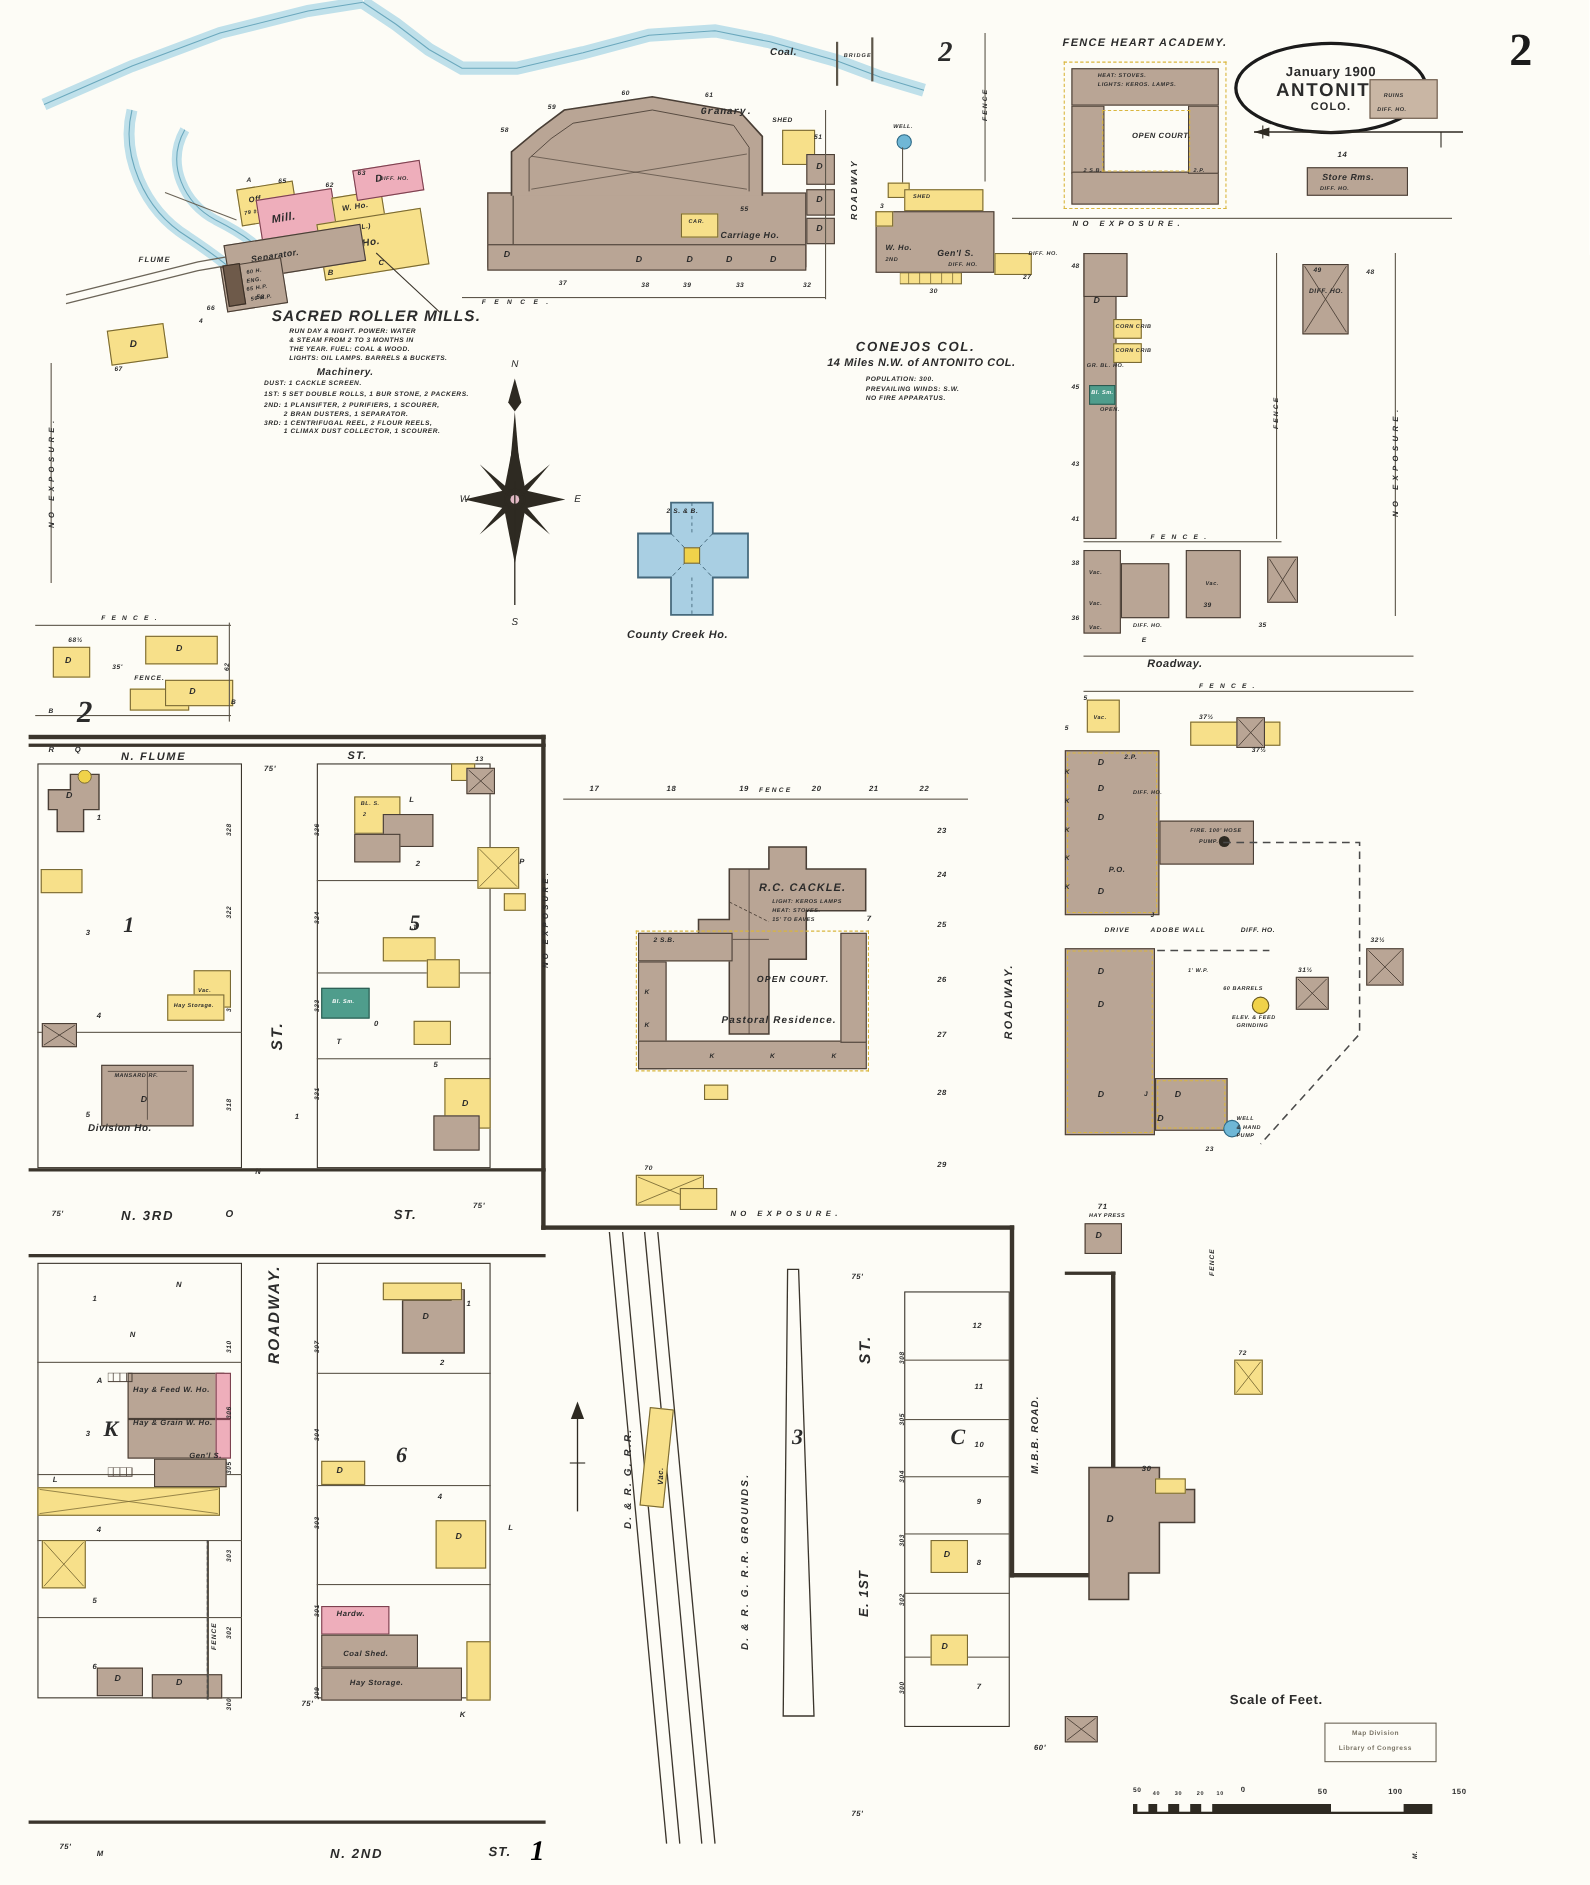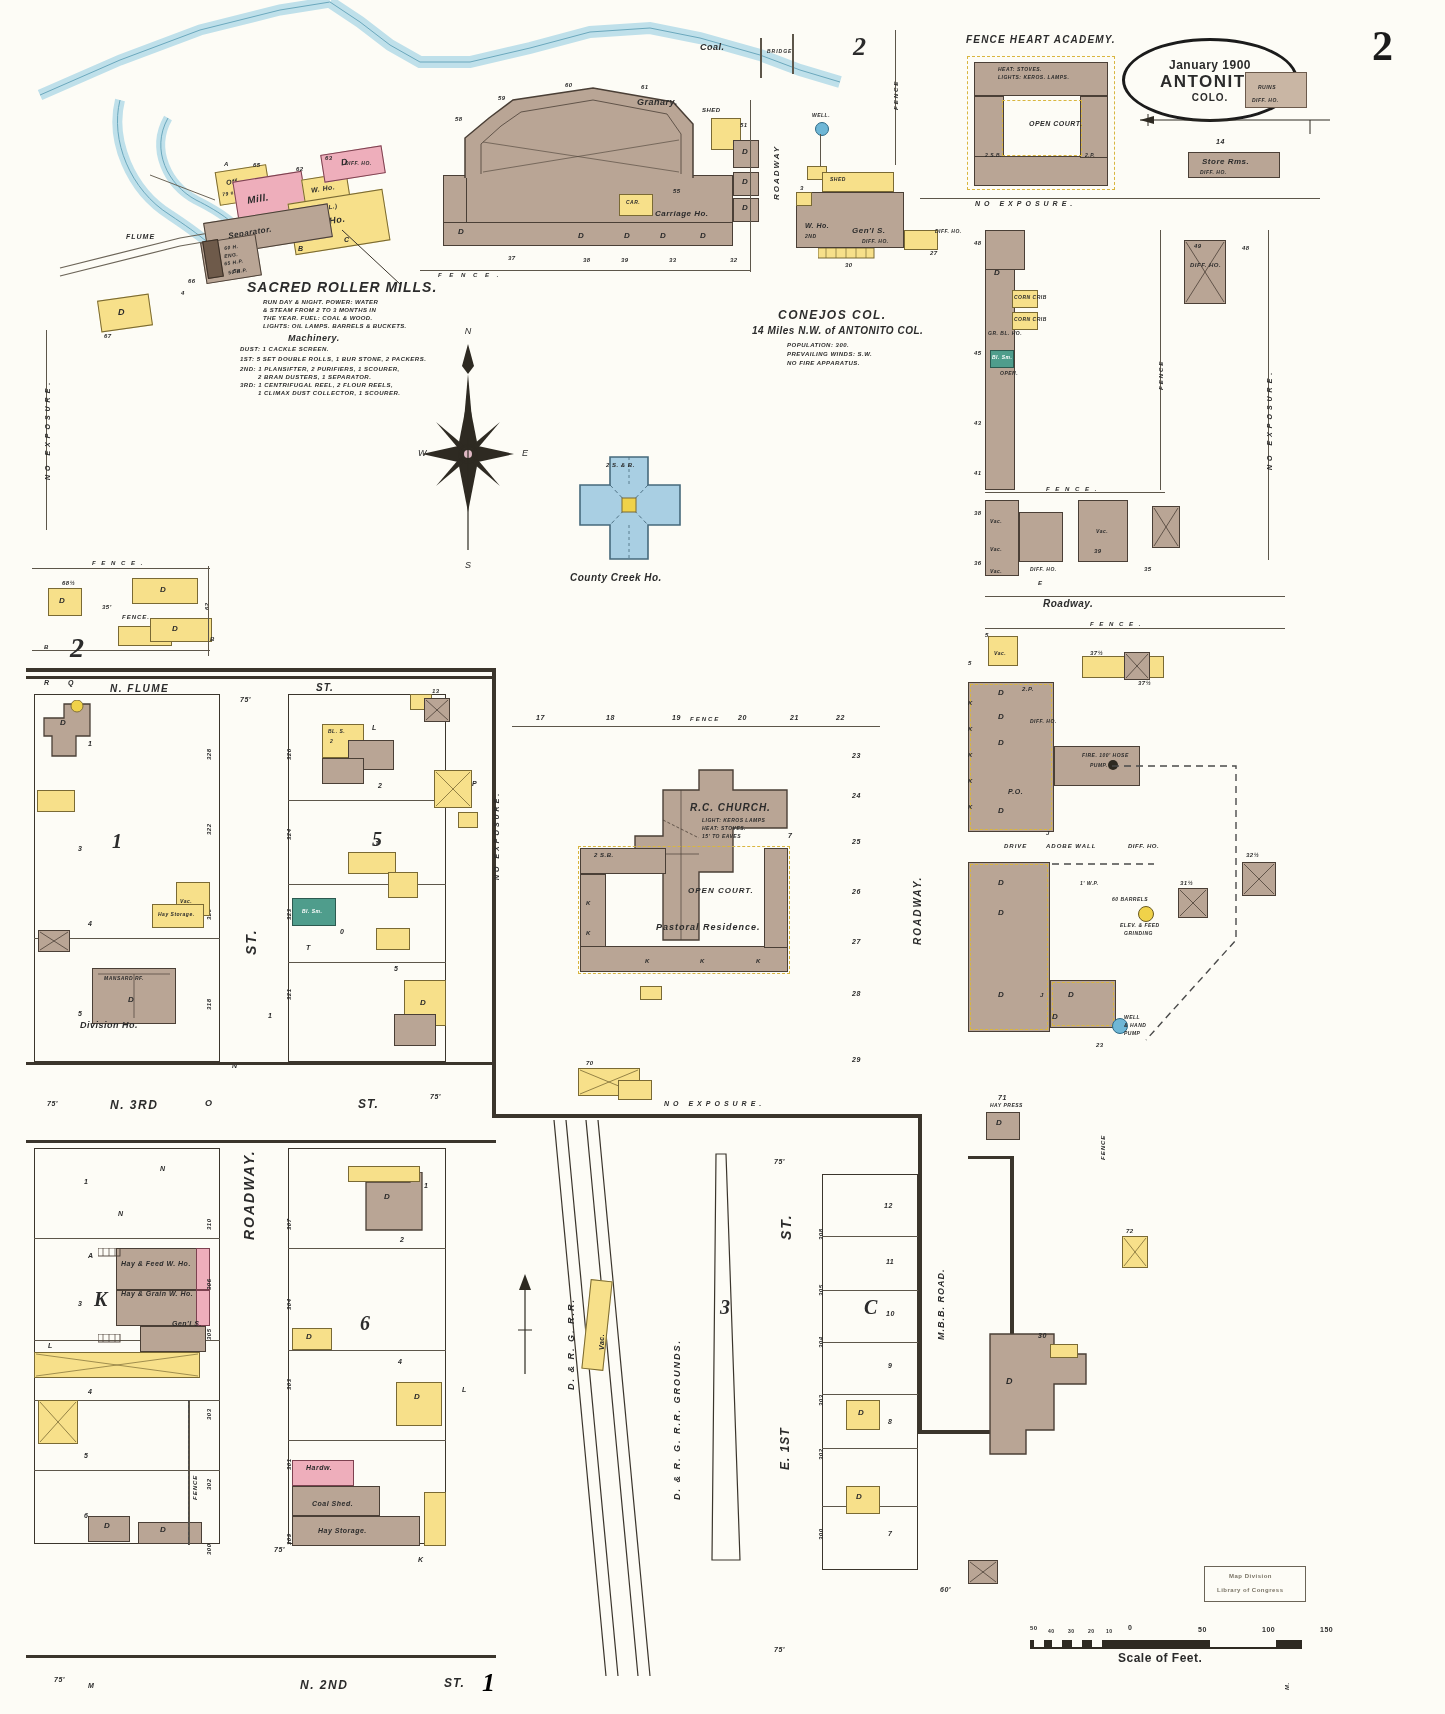--- a/index.html
+++ b/index.html
@@ -124,21 +124,21 @@
   </svg>
 
   <div class="bnd b-brown" style="left:443px;top:175px;width:290px;height:68px;"></div>
   <div class="bnd b-brown" style="left:443px;top:175px;width:24px;height:68px;"></div>
   <svg style="position:absolute;left:443px;top:82px;width:300px;height:100px;">
     <path d="M 22 96 L 22 56 L 46 36 L 70 18 L 150 6 L 230 20 L 250 42 L 250 96" fill="#b9a595" stroke="#4a3f36" stroke-width="1.5"></path>
     <path d="M 38 92 L 38 62 L 58 44 L 78 30 L 150 18 L 224 32 L 238 52 L 238 92" fill="none" stroke="#4a3f36" stroke-width="0.8"></path>
     <line x1="40" y1="60" x2="236" y2="90" stroke="#4a3f36" stroke-width="0.6"></line>
     <line x1="40" y1="90" x2="236" y2="58" stroke="#4a3f36" stroke-width="0.6"></line>
   </svg>
-  <span class="lbl t9" style="left:637px;top:97px;">Granary.</span>
+  <span class="lbl t9" style="left:637px;top:97px;font-family:Liberation Mono, monospace;">Granary.</span>
   <span class="lbl t6" style="left:565px;top:82px;">60</span>
   <span class="lbl t6" style="left:498px;top:95px;">59</span>
   <span class="lbl t6" style="left:455px;top:116px;">58</span>
   <span class="lbl t6" style="left:641px;top:84px;">61</span>
   <span class="lbl t6" style="left:702px;top:107px;">SHED</span>
 
   <div class="bnd b-yellow" style="left:711px;top:118px;width:30px;height:32px;"></div>
   <div class="bnd b-brown" style="left:733px;top:140px;width:26px;height:28px;"></div>
   <span class="lbl t8" style="left:742px;top:147px;">D</span>
   <div class="bnd b-brown" style="left:733px;top:172px;width:26px;height:24px;"></div>
@@ -649,21 +649,21 @@
   <span class="lbl t7" style="left:790px;top:714px;">21</span>
   <span class="lbl t7" style="left:836px;top:714px;">22</span>
 
   <svg style="position:absolute;left:575px;top:760px;width:235px;height:230px;">
     <path d="M 88 30 L 124 30 L 124 10 L 158 10 L 158 30 L 212 30 L 212 68 L 158 68 L 158 112
              L 124 112 L 124 180 L 88 180 L 88 112 L 60 112 L 60 76 L 88 76 Z" fill="#b9a595" stroke="#4a3f36" stroke-width="1.4"></path>
     <line x1="106" y1="30" x2="106" y2="180" stroke="#4a3f36" stroke-width="0.7"></line>
     <line x1="60" y1="94" x2="124" y2="94" stroke="#4a3f36" stroke-width="0.7"></line>
     <line x1="88" y1="60" x2="124" y2="78" stroke="#4a3f36" stroke-width="0.8" stroke-dasharray="3,2"></line>
   </svg>
-  <span class="lbl t10" style="left:690px;top:802px;letter-spacing:1px;">R.C. CHURCH.</span>
+  <span class="lbl t10" style="left:690px;top:802px;letter-spacing:1px;">R.C. CACKLE.</span>
   <span class="lbl tiny" style="left:702px;top:817px;">LIGHT: KEROS LAMPS</span>
   <span class="lbl tiny" style="left:702px;top:825px;">HEAT: STOVES.</span>
   <span class="lbl tiny" style="left:702px;top:833px;">15' TO EAVES</span>
 
   <div class="yline" style="left:578px;top:846px;width:212px;height:128px;"></div>
   <div class="bnd b-brown" style="left:580px;top:848px;width:86px;height:26px;"></div>
   <div class="bnd b-brown" style="left:580px;top:874px;width:26px;height:98px;"></div>
   <div class="bnd b-brown" style="left:580px;top:946px;width:208px;height:26px;"></div>
   <div class="bnd b-brown" style="left:764px;top:848px;width:24px;height:100px;"></div>
   <span class="lbl t6" style="left:594px;top:852px;">2 S.B.</span>
@@ -767,21 +767,21 @@
 
   <div class="bnd b-yellow" style="left:1122px;top:1236px;width:26px;height:32px;"></div>
   <svg style="position:absolute;left:1122px;top:1236px;width:26px;height:32px;">
     <line x1="2" y1="2" x2="24" y2="30" stroke="#7a6a34" stroke-width="0.8"></line>
     <line x1="2" y1="30" x2="24" y2="2" stroke="#7a6a34" stroke-width="0.8"></line>
   </svg>
   <span class="lbl t6" style="left:1126px;top:1228px;">72</span>
   <span class="lbl t6 rot90" style="left:1100px;top:1160px;letter-spacing:1px;">FENCE</span>
   <span class="lbl t7" style="left:940px;top:1586px;">60'</span>
 
-  <span class="lbl t12" style="left:1118px;top:1651px;font-style:normal;letter-spacing:.5px;">Scale of Feet.</span>
+  <span class="lbl t12" style="left:1118px;top:1538px;font-style:normal;letter-spacing:.5px;">Scale of Feet.</span>
   <div class="scalebar" style="left:1030px;top:1640px;width:270px;"></div>
   <svg style="position:absolute;left:1030px;top:1636px;width:280px;height:16px;">
     <rect x="0" y="4" width="270" height="7" fill="#2e2a22"></rect>
     <rect x="4" y="4" width="10" height="7" fill="#fdfcf6"></rect>
     <rect x="22" y="4" width="10" height="7" fill="#fdfcf6"></rect>
     <rect x="42" y="4" width="10" height="7" fill="#fdfcf6"></rect>
     <rect x="62" y="4" width="10" height="7" fill="#fdfcf6"></rect>
     <rect x="180" y="4" width="66" height="7" fill="#fdfcf6"></rect>
   </svg>
   <span class="lbl t6" style="left:1030px;top:1625px;font-style:normal;">50</span>

